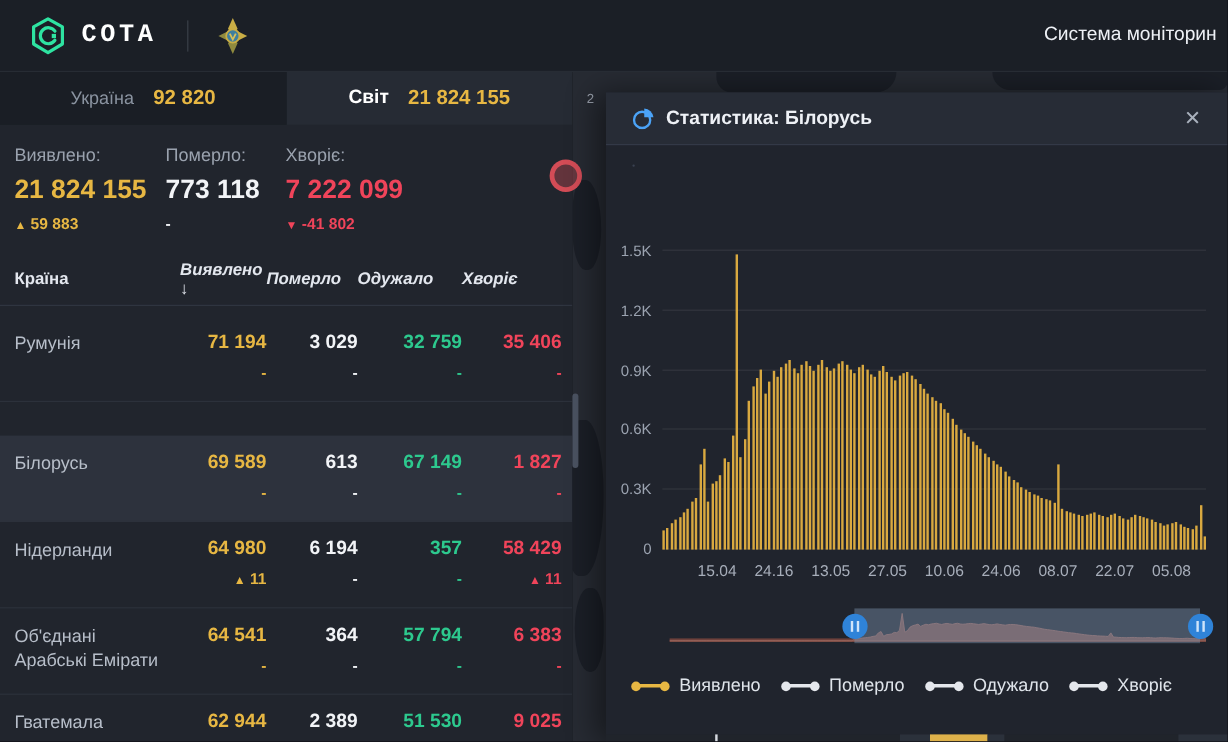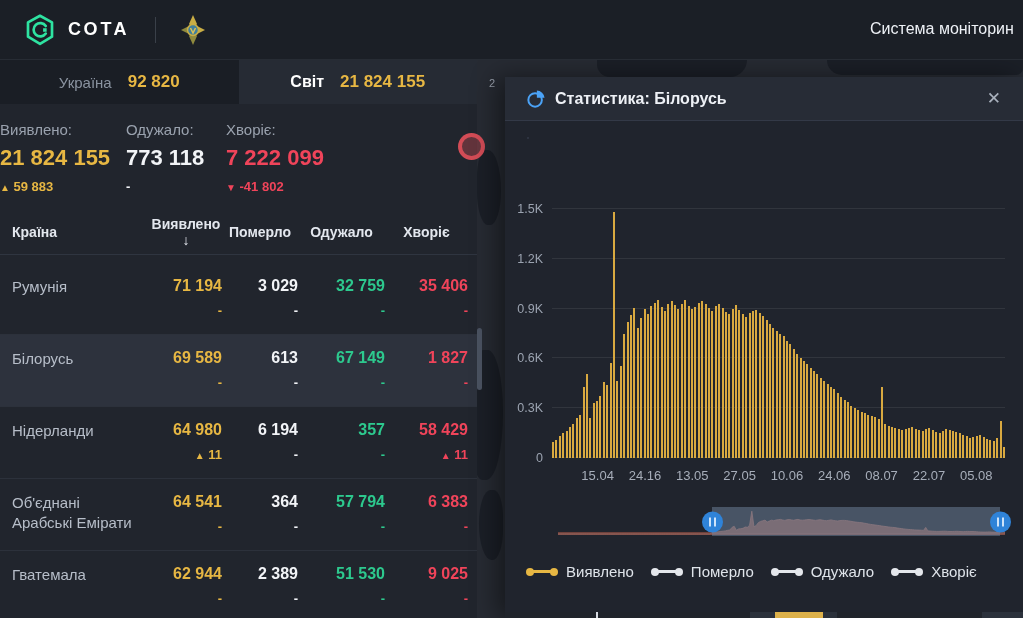--- a/index.html
+++ b/index.html
@@ -9,51 +9,51 @@
 
   
   .map{position:absolute;left:477px;top:60px;right:0;bottom:0;background:#272b33;z-index:1;}
   .blob{position:absolute;background:#1b1f27;}
   .map-num{position:absolute;left:12px;top:17px;font-size:11px;color:#9aa1ad;}
 
   
   .topbar{position:absolute;top:0;left:0;right:0;height:60px;background:#1b1f26;
           border-bottom:1px solid #272c34;display:flex;align-items:center;padding-left:24px;z-index:12;}
   .brand{display:flex;align-items:center;gap:12px;}
-  .brand-text{font-size:18px;font-weight:bold;color:#ffffff;letter-spacing:3px;}
+  .brand-text{font-size:21px;font-weight:bold;color:#ffffff;letter-spacing:3px;font-family:Liberation Mono, monospace;}
   .vdiv{width:1px;height:26px;background:#3a4049;margin:0 24px 0 26px;}
   .org{display:flex;align-items:center;gap:13px;color:#e9edf2;font-size:15px;}
   .system{position:absolute;left:870px;top:20px;font-size:16px;color:#eef1f6;white-space:nowrap;}
 
   
   .panel{position:absolute;left:0;top:60px;width:477px;bottom:0;background:#21252d;z-index:5;overflow:hidden;}
   .ctabs{display:flex;height:44px;}
   .ctab{flex:1;display:flex;align-items:center;justify-content:center;gap:16px;cursor:pointer;}
   .ctab.inactive{background:#1a1e25;}
   .ctab.active{background:#262b34;}
   .ctab-label{font-size:15px;color:#8a93a0;}
   .ctab.active .ctab-label{color:#ffffff;font-weight:bold;font-size:16px;}
   .ctab-value{font-size:17px;font-weight:bold;color:#e7b743;}
 
   .stats{position:absolute;top:44px;left:0;right:0;height:105px;display:grid;
-         grid-template-columns:126px 100px 130px auto;padding:17px 0 0 0;}
+         grid-template-columns:126px 100px 130px auto;padding:17px 0 0 12px;}
   .s-label{font-size:15px;color:#9aa2ae;margin-bottom:7px;}
   .s-value{font-size:22px;font-weight:bold;}
   .s-delta{font-size:13px;margin-top:8px;font-weight:bold;}
   .arr{font-size:10px;}
 
   .thead{position:absolute;top:149px;left:0;right:0;height:46px;display:grid;
          grid-template-columns:138px 72px 76px 87px 83px;padding-left:12px;align-items:center;
          border-bottom:1px solid #2f3540;color:#e3e7ee;font-size:14px;font-weight:bold;}
-  .h-num{text-align:center;}
+  .h-num{text-align:left;font-style:italic;}
   .sort{font-weight:normal;font-size:14px;}
   .tbody{position:absolute;top:203px;left:0;right:0;bottom:0;overflow:hidden;}
   .trow{display:grid;grid-template-columns:138px 72px 76px 87px 83px;padding:14px 0 0 12px;
         height:72px;border-bottom:1px solid #2c313b;cursor:pointer;}
-  .trow.hl{background:#2d323d;}
+  .trow.hl{background:#2d323d;margin-top:28px;}
   .t-country{font-size:15px;color:#b7bec9;line-height:20px;padding-right:12px;}
   .tcell{text-align:right;}
   .cv{display:block;font-size:16px;font-weight:bold;}
   .cd{display:block;font-size:13px;margin-top:8px;font-weight:bold;}
 
   
   .scrollbar{position:absolute;left:477px;top:60px;width:5px;bottom:0;z-index:6;}
   .thumb{position:absolute;top:268px;height:62px;width:5px;background:#4b5362;border-radius:3px;}
   .bubble{position:absolute;left:458px;top:133px;width:27px;height:27px;border-radius:50%;
           border:4px solid rgba(224,80,90,.9);background:rgba(224,80,90,.35);z-index:6;}
@@ -152,21 +152,21 @@
       </div>
     </div>
 
     <div class="stats" id="stats">
         <div class="stat">
           <div class="s-label">Виявлено:</div>
           <div class="s-value" style="color: rgb(231, 183, 67);">21 824 155</div>
           <div class="s-delta" style="color: rgb(231, 183, 67);"><span class="arr">▲</span> 59 883</div>
         </div>
         <div class="stat">
-          <div class="s-label">Одужало:</div>
+          <div class="s-label">Померло:</div>
           <div class="s-value" style="color: rgb(242, 244, 247);">773 118</div>
           <div class="s-delta" style="color: rgb(242, 244, 247);">-</div>
         </div>
         <div class="stat">
           <div class="s-label">Хворіє:</div>
           <div class="s-value" style="color: rgb(240, 68, 90);">7 222 099</div>
           <div class="s-delta" style="color: rgb(240, 68, 90);"><span class="arr">▼</span> -41 802</div>
         </div>
       </div>
 

